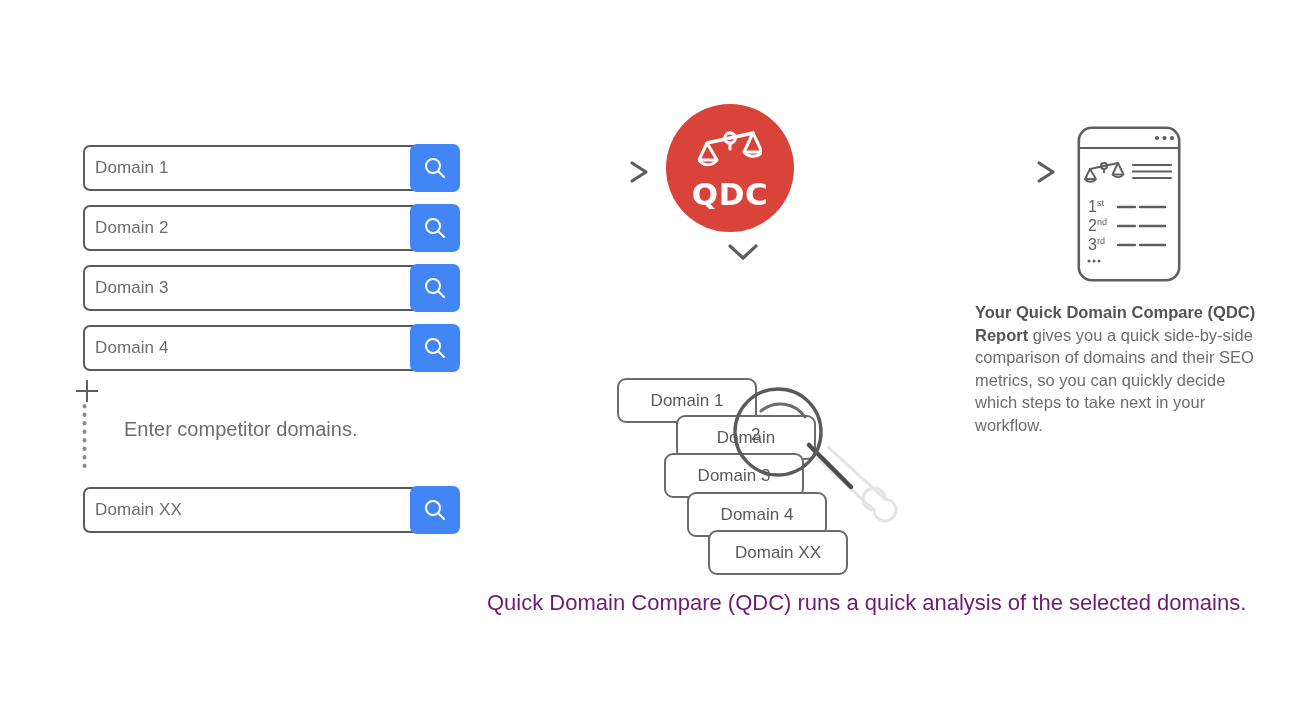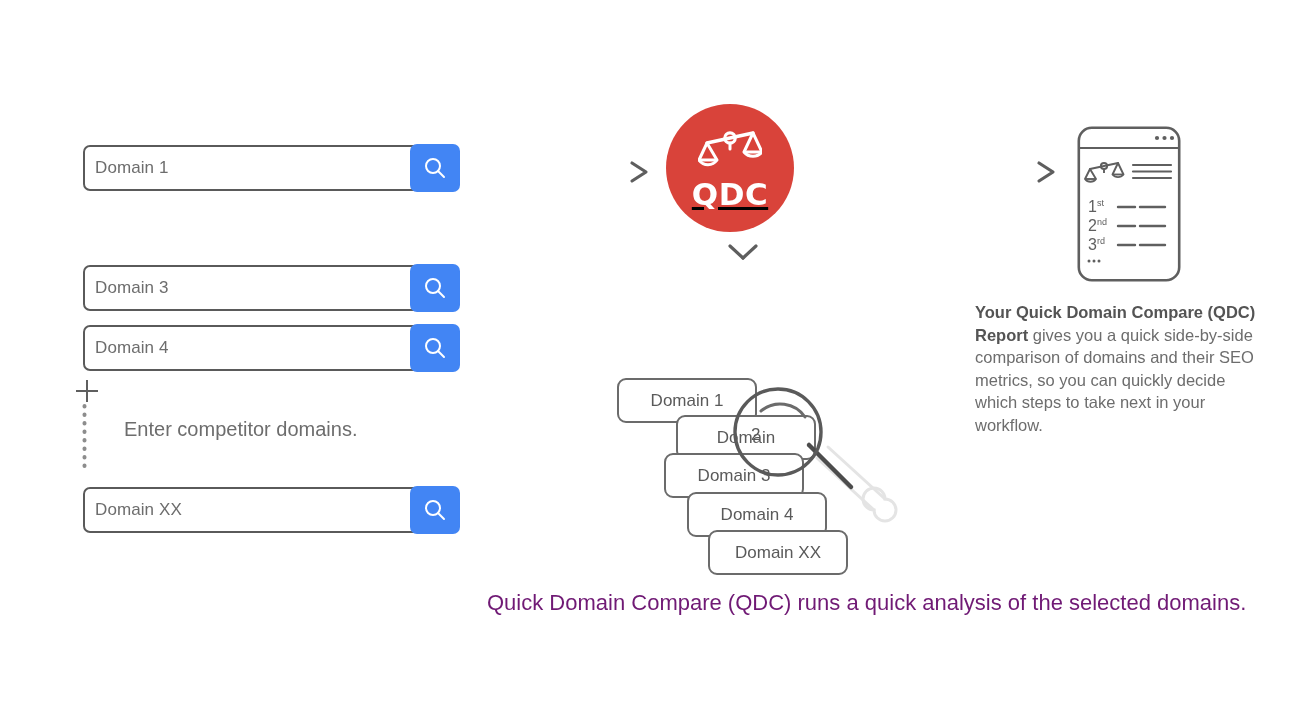--- a/index.html
+++ b/index.html
@@ -100,21 +100,20 @@
     left: 666px;
     top: 104px;
     width: 128px;
     height: 128px;
     border-radius: 50%;
     background: #d9433a;
     display: flex;
     flex-direction: column;
     align-items: center;
     justify-content: center;
-    text-decoration: underline;
   }
   #qdc-label {
     color: #ffffff;
     font-size: 31px;
     font-weight: bold;
     letter-spacing: .5px;
     line-height: 1;
     margin-top: 6px;
     font-family: "DejaVu Sans", sans-serif;
   }
@@ -180,20 +179,30 @@
     <div class="input-box"></div>
     <div class="input-text">Domain 1</div>
     <div class="search-btn">
       <svg width="26" height="26" viewBox="0 0 26 26">
         <circle cx="11" cy="11" r="7" fill="none" stroke="#fff" stroke-width="2"></circle>
         <line x1="16" y1="16" x2="22" y2="22" stroke="#fff" stroke-width="2" stroke-linecap="round"></line>
       </svg>
     </div>
   </div>
 
+  <div class="input-row" style="top:205px">
+    <div class="input-box"></div>
+    <div class="input-text">Domain 2</div>
+    <div class="search-btn">
+      <svg width="26" height="26" viewBox="0 0 26 26">
+        <circle cx="11" cy="11" r="7" fill="none" stroke="#fff" stroke-width="2"></circle>
+        <line x1="16" y1="16" x2="22" y2="22" stroke="#fff" stroke-width="2" stroke-linecap="round"></line>
+      </svg>
+    </div>
+  </div>
 
   <div class="input-row" style="top:265px">
     <div class="input-box"></div>
     <div class="input-text">Domain 3</div>
     <div class="search-btn">
       <svg width="26" height="26" viewBox="0 0 26 26">
         <circle cx="11" cy="11" r="7" fill="none" stroke="#fff" stroke-width="2"></circle>
         <line x1="16" y1="16" x2="22" y2="22" stroke="#fff" stroke-width="2" stroke-linecap="round"></line>
       </svg>
     </div>

